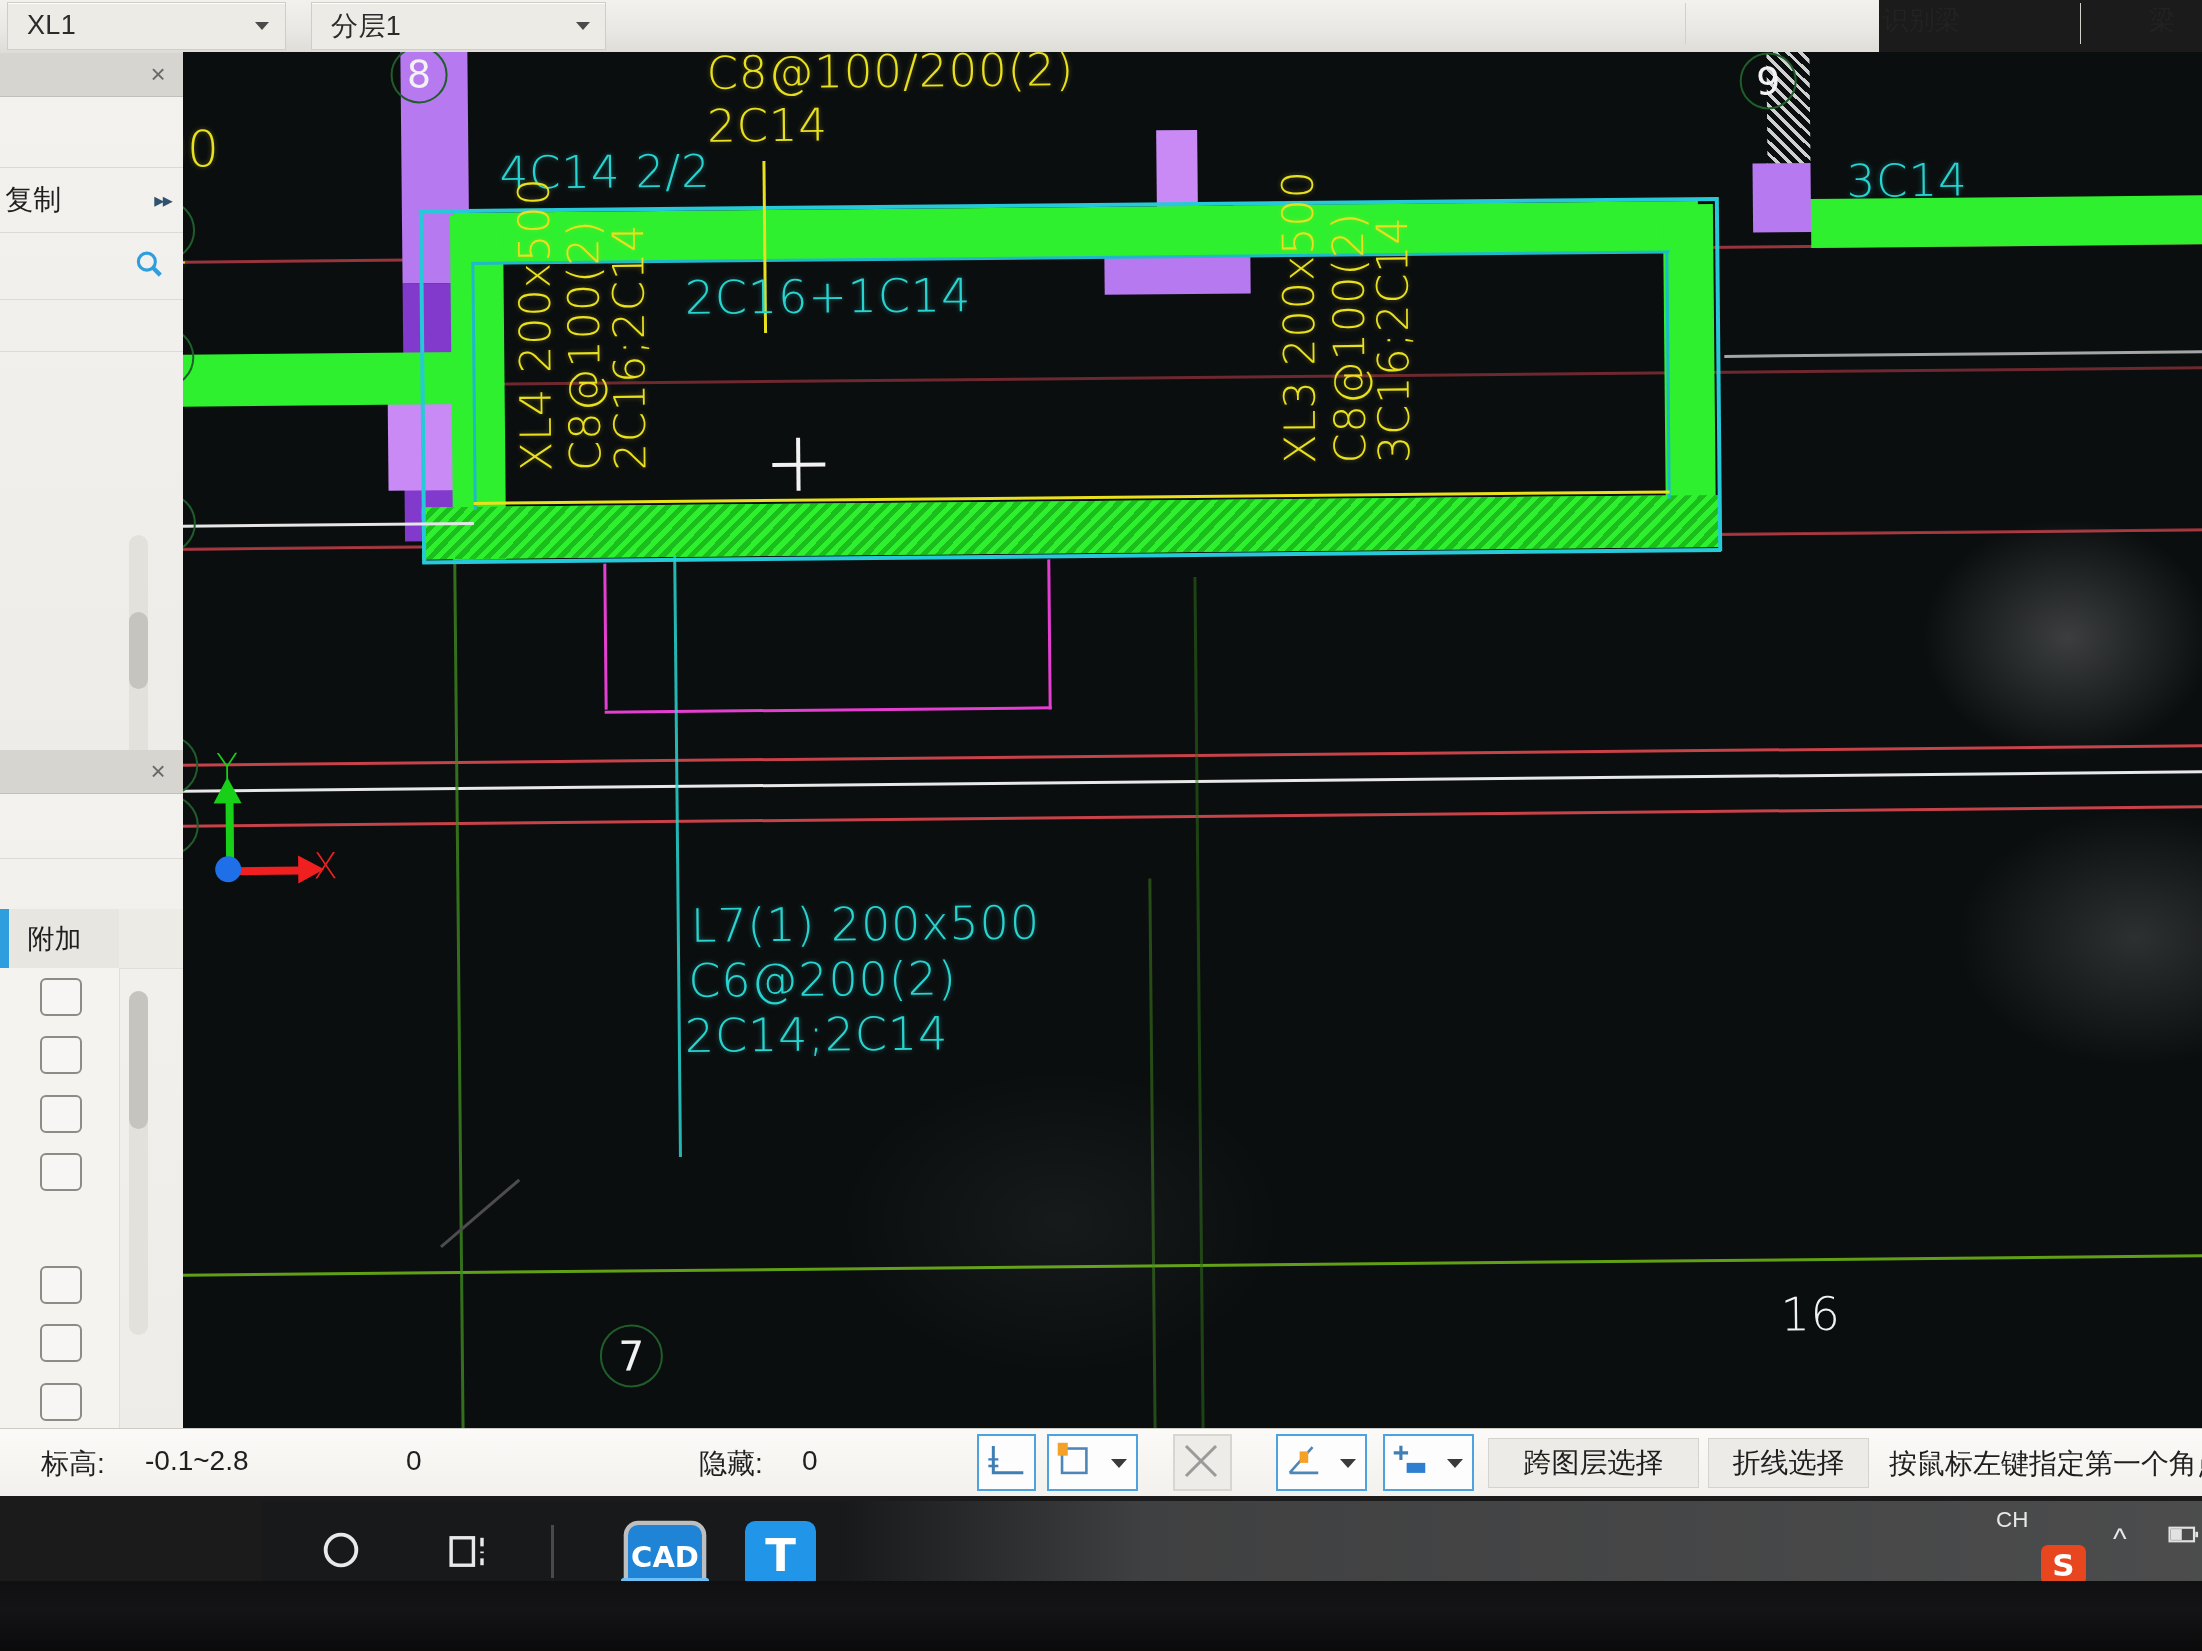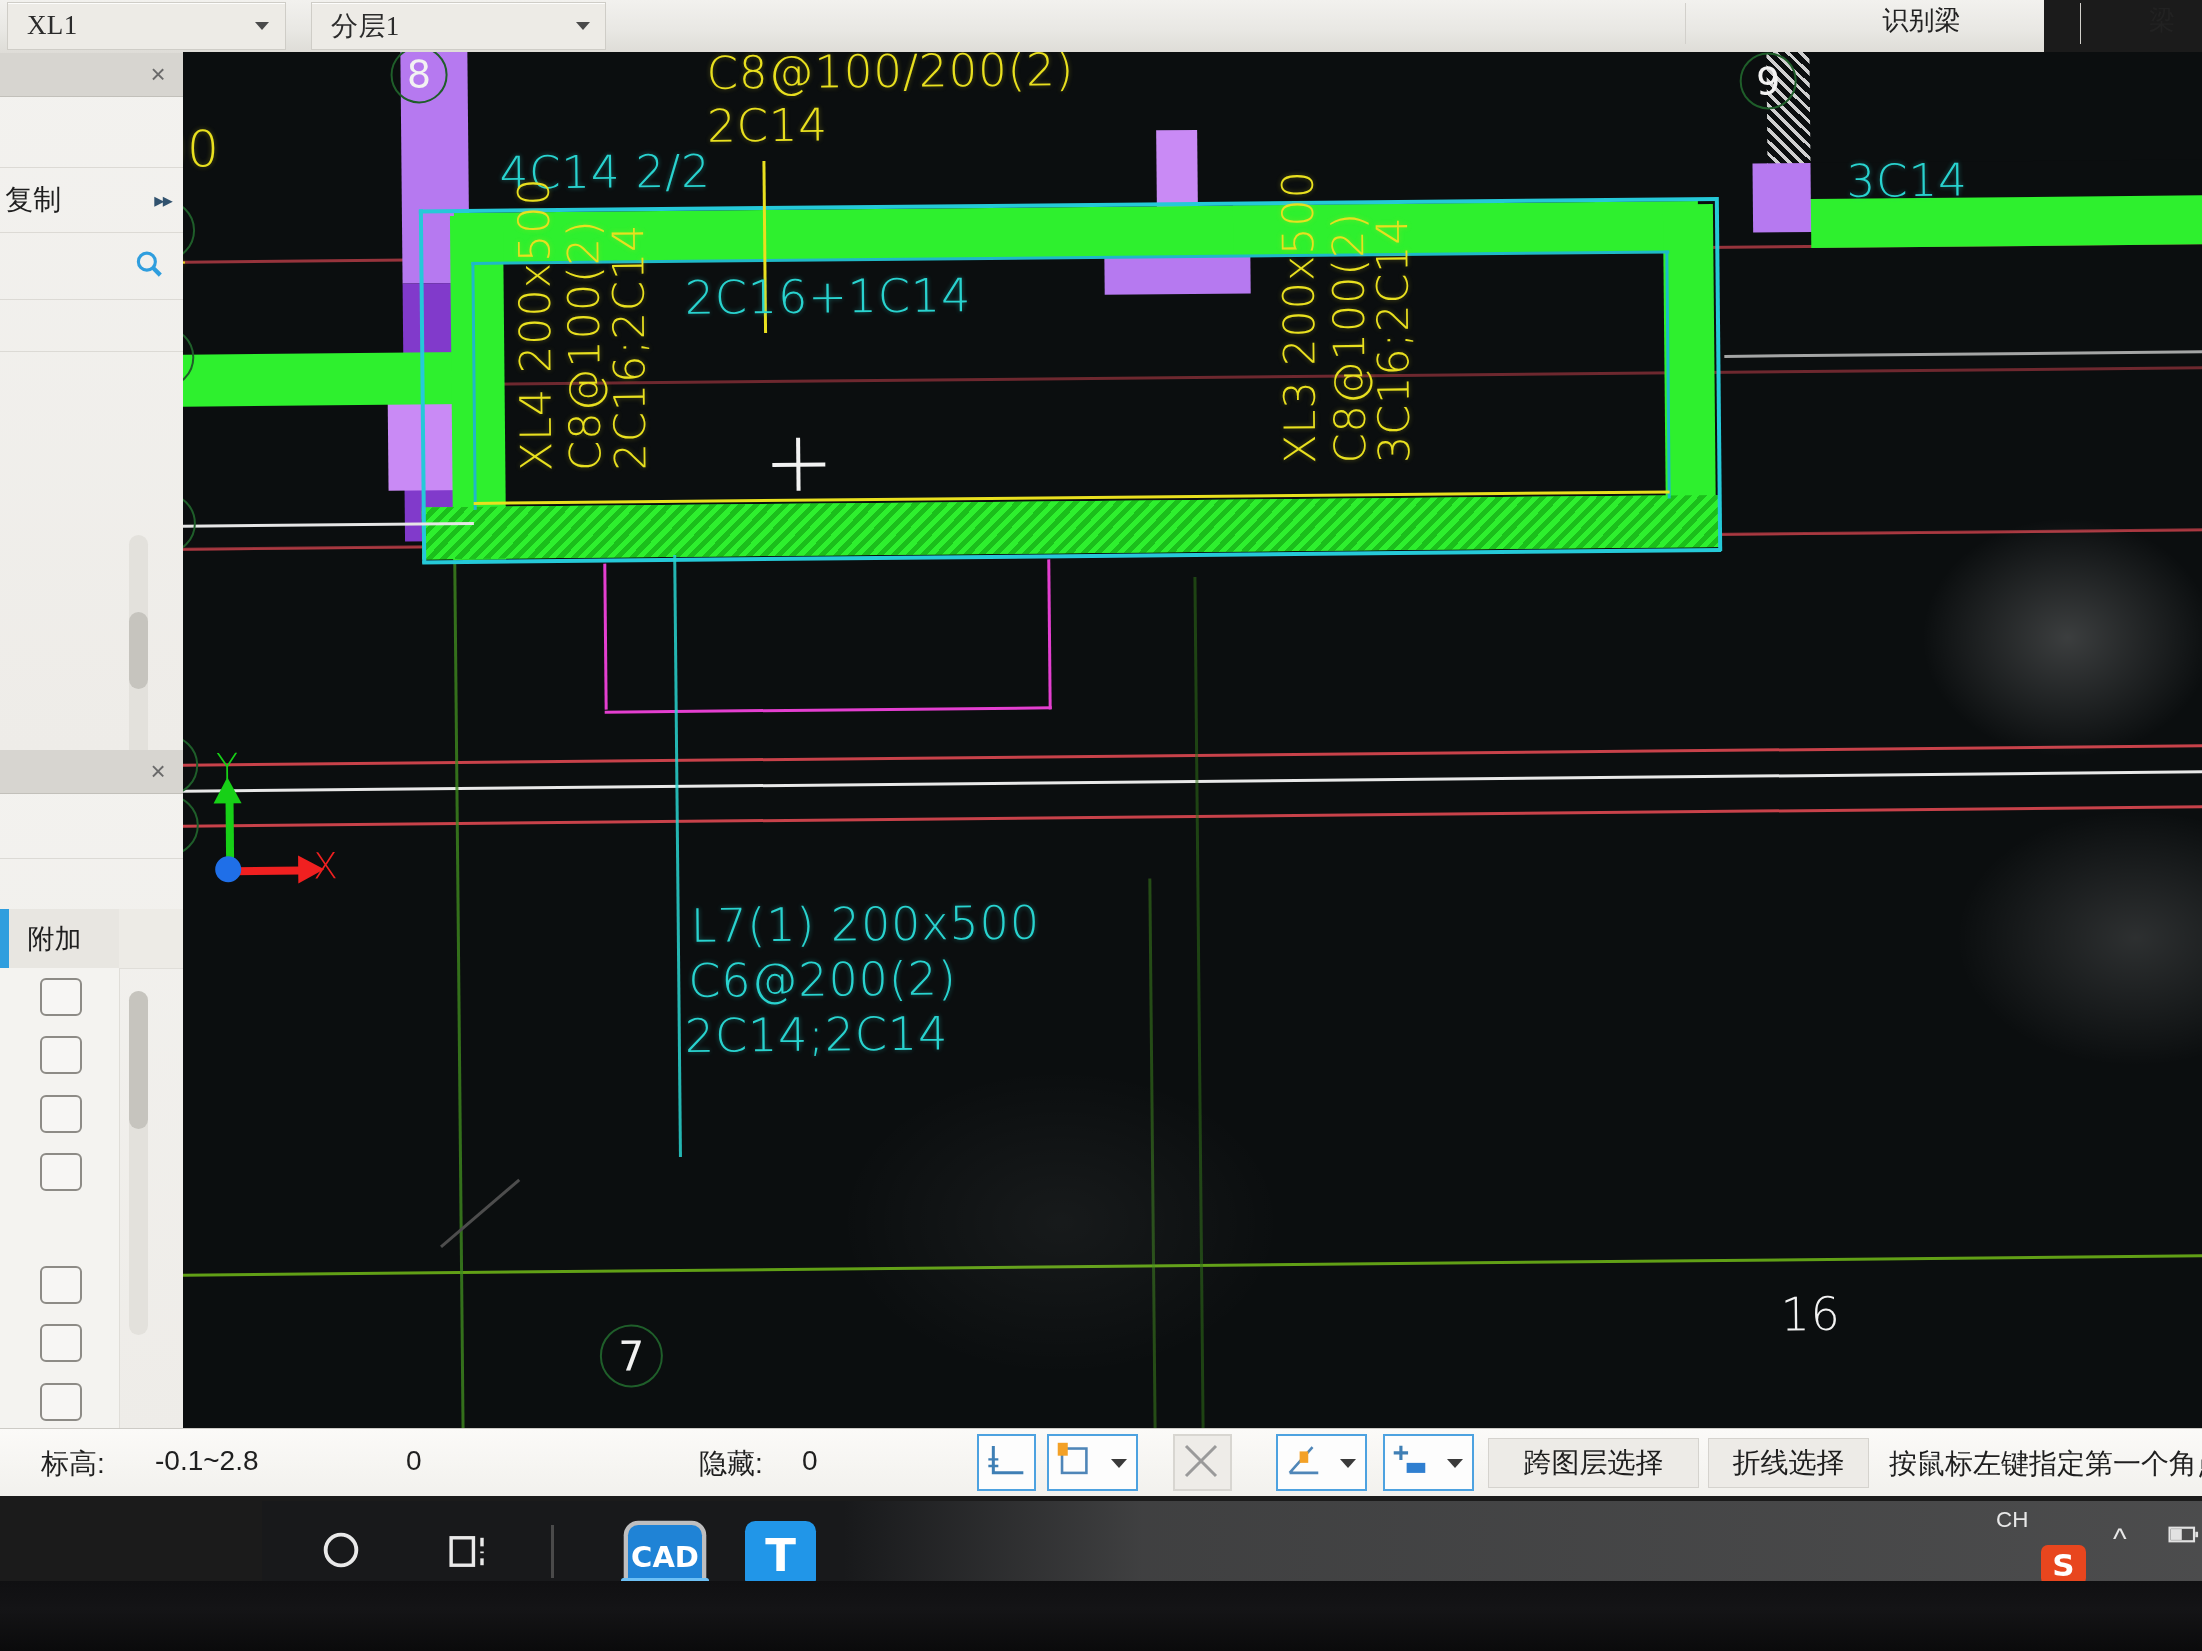--- a/index.html
+++ b/index.html
@@ -12,24 +12,23 @@
   #root { position: relative; width: 2203px; height: 1652px; }
 
   
   .bezel-bottom {
     position: absolute; left: 0; top: 1581px; width: 2203px; height: 71px;
     background: linear-gradient(180deg,#101012 0%, #141416 40%, #0a0a0b 100%);
   }
 
   
   .topbar {
-    position: absolute; left: 0; top: 0; width: 2044px; height: 53px;
+    position: absolute; left: 0; top: 0; width: 1879px; height: 53px;
     background: linear-gradient(180deg,#f2f1ee 0%,#e9e8e4 55%,#dedcd7 100%);
     border-bottom: 1.7px solid #c8c6c0;
-    font-family: Liberation Serif, serif;
   }
   .combo {
     position: absolute; top: 1.7px; height: 46px;
     background: #edebe6; border: 0.9px solid #cfcdc7;
     display: flex; align-items: center;
     box-shadow: inset 0 0.9px 0 #fdfdfc;
   }
   .combo .cv {
     font-size: 27px; color: #2b2b2b; padding-left: 19px; letter-spacing: 0.4px;
     white-space: nowrap;
@@ -403,21 +402,21 @@
     <div class="glare" style="left:1738px;top:465px;width:293px;height:241px;
          background:radial-gradient(ellipse at center, rgba(255,255,255,.20), rgba(255,255,255,0) 70%);"></div>
     <div class="glare" style="left:1772px;top:757px;width:361px;height:258px;
          background:radial-gradient(ellipse at center, rgba(255,255,255,.14), rgba(255,255,255,0) 70%);"></div>
     <div class="glare" style="left:654px;top:1015px;width:447px;height:310px;
          background:radial-gradient(ellipse at center, rgba(255,255,255,.05), rgba(255,255,255,0) 70%);"></div>
   </div>
 
   <div id="statusbar">
     <span class="sb-text" style="left:41px;">标高:</span>
-    <span class="sb-text" style="left:155px;">-0.1~2.8</span>
+    <span class="sb-text" style="left:145px;">-0.1~2.8</span>
     <span class="sb-text" style="left:406px;">0</span>
     <span class="sb-text" style="left:699px;">隐藏:</span>
     <span class="sb-text" style="left:802px;">0</span>
 
     <div class="sb-btn" style="left:977px;">
       <svg width="52" height="50" viewBox="0 0 30 30" fill="none" stroke="#3f7fb5" stroke-width="1.8">
         <path d="M8 6 L8 22 L26 22"></path>
         <path d="M5 14 L11 14 M5 18 L11 18" stroke-width="1.4"></path>
       </svg>
     </div>

